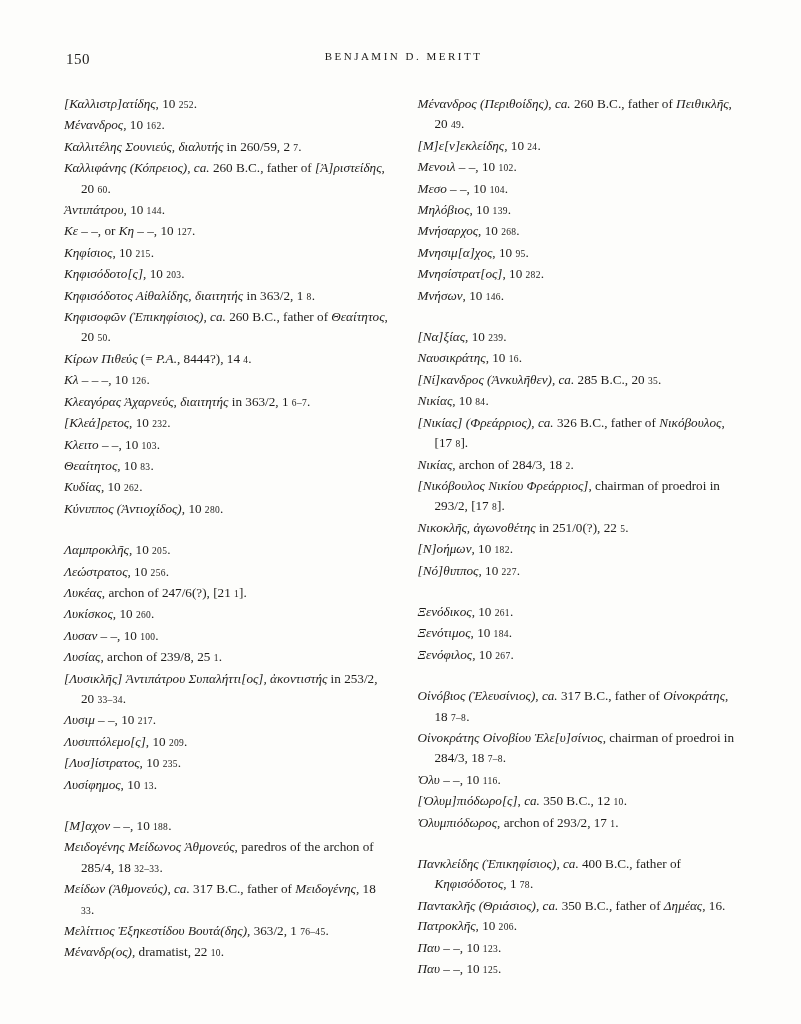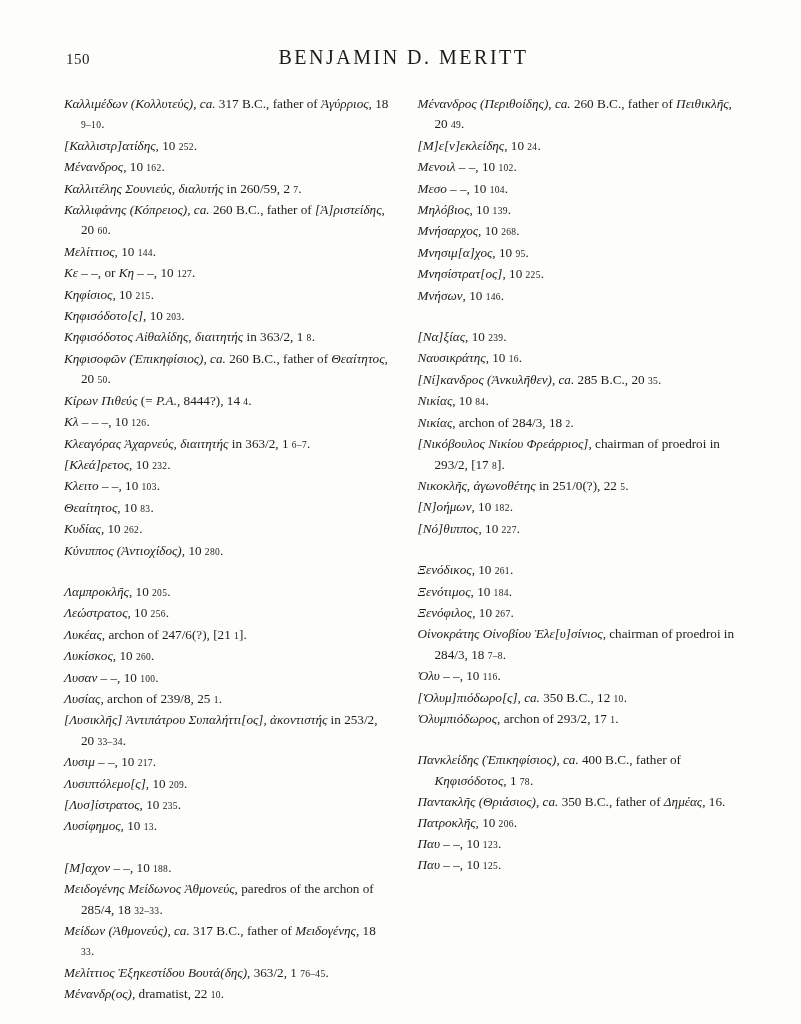--- a/index.html
+++ b/index.html
@@ -22,21 +22,21 @@
     margin-bottom: 26px;
   }
   .pagenum {
     position: absolute;
     left: 2px;
     bottom: 0;
     font-size: 15px;
     letter-spacing: 0.5px;
   }
   .title {
-    font-size: 20px;
+    font-size: 11px;
     letter-spacing: 2.5px;
     font-weight: normal;
     text-align: center;
   }
   .columns {
     display: flex;
     gap: 28px;
   }
   .col {
     flex: 1;
@@ -56,26 +56,25 @@
 </head>
 <body>
 
 <div class="page">
   <div class="header">
     <span class="pagenum">150</span>
     <span class="title">BENJAMIN D. MERITT</span>
   </div>
   <div class="columns">
     <div class="col">
-        <p class="entry"><span class="gk">Καλλιμέδων (Κολλυτεύς)</span><span>, </span><span class="gk">ca.</span><span> 317 B.C., father of </span><span class="gk">Ἀγύρριος</span><span>, 18 </span><span class="ref">9–10</span><span>.</span></p>
         <p class="entry"><span class="gk">[Καλλιστρ]ατίδης</span><span>, 10 </span><span class="ref">252</span><span>.</span></p>
         <p class="entry"><span class="gk">Μένανδρος</span><span>, 10 </span><span class="ref">162</span><span>.</span></p>
         <p class="entry"><span class="gk">Καλλιτέλης Σουνιεύς, διαλυτής</span><span> in 260/59, 2 </span><span class="ref">7</span><span>.</span></p>
         <p class="entry"><span class="gk">Καλλιφάνης (Κόπρειος)</span><span>, </span><span class="gk">ca.</span><span> 260 B.C., father of </span><span class="gk">[Ἀ]ριστείδης</span><span>, 20 </span><span class="ref">60</span><span>.</span></p>
-        <p class="entry"><span class="gk">Μελίττιος</span><span>, 10 </span><span class="ref">144</span><span>.</span></p>
+        <p class="entry"><span class="gk">Ἀντιπάτρου</span><span>, 10 </span><span class="ref">144</span><span>.</span></p>
         <p class="entry"><span class="gk">Κε – –</span><span>, or </span><span class="gk">Κη – –</span><span>, 10 </span><span class="ref">127</span><span>.</span></p>
         <p class="entry"><span class="gk">Κηφίσιος</span><span>, 10 </span><span class="ref">215</span><span>.</span></p>
         <p class="entry"><span class="gk">Κηφισόδοτο[ς]</span><span>, 10 </span><span class="ref">203</span><span>.</span></p>
         <p class="entry"><span class="gk">Κηφισόδοτος Αἰθαλίδης, διαιτητής</span><span> in 363/2, 1 </span><span class="ref">8</span><span>.</span></p>
         <p class="entry"><span class="gk">Κηφισοφῶν (Ἐπικηφίσιος)</span><span>, </span><span class="gk">ca.</span><span> 260 B.C., father of </span><span class="gk">Θεαίτητος</span><span>, 20 </span><span class="ref">50</span><span>.</span></p>
         <p class="entry"><span class="gk">Κίρων Πιθεύς</span><span> (= </span><span class="gk">P.A.</span><span>, 8444?), 14 </span><span class="ref">4</span><span>.</span></p>
         <p class="entry"><span class="gk">Κλ – – –</span><span>, 10 </span><span class="ref">126</span><span>.</span></p>
         <p class="entry"><span class="gk">Κλεαγόρας Ἀχαρνεύς, διαιτητής</span><span> in 363/2, 1 </span><span class="ref">6–7</span><span>.</span></p>
         <p class="entry"><span class="gk">[Κλεά]ρετος</span><span>, 10 </span><span class="ref">232</span><span>.</span></p>
         <p class="entry"><span class="gk">Κλειτο – –</span><span>, 10 </span><span class="ref">103</span><span>.</span></p>
@@ -100,34 +99,36 @@
         <p class="entry"><span class="gk">Μένανδρ(ος)</span><span>, dramatist, 22 </span><span class="ref">10</span><span>.</span></p>
       </div>
     <div class="col">
         <p class="entry"><span class="gk">Μένανδρος (Περιθοίδης)</span><span>, </span><span class="gk">ca.</span><span> 260 B.C., father of </span><span class="gk">Πειθικλῆς</span><span>, 20 </span><span class="ref">49</span><span>.</span></p>
         <p class="entry"><span class="gk">[Μ]ε[ν]εκλείδης</span><span>, 10 </span><span class="ref">24</span><span>.</span></p>
         <p class="entry"><span class="gk">Μενοιλ – –</span><span>, 10 </span><span class="ref">102</span><span>.</span></p>
         <p class="entry"><span class="gk">Μεσο – –</span><span>, 10 </span><span class="ref">104</span><span>.</span></p>
         <p class="entry"><span class="gk">Μηλόβιος</span><span>, 10 </span><span class="ref">139</span><span>.</span></p>
         <p class="entry"><span class="gk">Μνήσαρχος</span><span>, 10 </span><span class="ref">268</span><span>.</span></p>
         <p class="entry"><span class="gk">Μνησιμ[α]χος</span><span>, 10 </span><span class="ref">95</span><span>.</span></p>
-        <p class="entry"><span class="gk">Μνησίστρατ[ος]</span><span>, 10 </span><span class="ref">225</span><span>.</span></p>
+        <p class="entry"><span class="gk">Μνησίστρατ[ος]</span><span>, 10 </span><span class="ref">282</span><span>.</span></p>
         <p class="entry"><span class="gk">Μνήσων</span><span>, 10 </span><span class="ref">146</span><span>.</span></p>
         <p class="entry gap"><span class="gk">[Να]ξίας</span><span>, 10 </span><span class="ref">239</span><span>.</span></p>
         <p class="entry"><span class="gk">Ναυσικράτης</span><span>, 10 </span><span class="ref">16</span><span>.</span></p>
         <p class="entry"><span class="gk">[Νί]κανδρος (Ἀνκυλῆθεν)</span><span>, </span><span class="gk">ca.</span><span> 285 B.C., 20 </span><span class="ref">35</span><span>.</span></p>
         <p class="entry"><span class="gk">Νικίας</span><span>, 10 </span><span class="ref">84</span><span>.</span></p>
+        <p class="entry"><span class="gk">[Νικίας] (Φρεάρριος)</span><span>, </span><span class="gk">ca.</span><span> 326 B.C., father of </span><span class="gk">Νικόβουλος</span><span>, [17 </span><span class="ref">8</span><span>].</span></p>
         <p class="entry"><span class="gk">Νικίας</span><span>, archon of 284/3, 18 </span><span class="ref">2</span><span>.</span></p>
         <p class="entry"><span class="gk">[Νικόβουλος Νικίου Φρεάρριος]</span><span>, chairman of proedroi in 293/2, [17 </span><span class="ref">8</span><span>].</span></p>
         <p class="entry"><span class="gk">Νικοκλῆς, ἀγωνοθέτης</span><span> in 251/0(?), 22 </span><span class="ref">5</span><span>.</span></p>
         <p class="entry"><span class="gk">[Ν]οήμων</span><span>, 10 </span><span class="ref">182</span><span>.</span></p>
         <p class="entry"><span class="gk">[Νό]θιππος</span><span>, 10 </span><span class="ref">227</span><span>.</span></p>
         <p class="entry gap"><span class="gk">Ξενόδικος</span><span>, 10 </span><span class="ref">261</span><span>.</span></p>
         <p class="entry"><span class="gk">Ξενότιμος</span><span>, 10 </span><span class="ref">184</span><span>.</span></p>
         <p class="entry"><span class="gk">Ξενόφιλος</span><span>, 10 </span><span class="ref">267</span><span>.</span></p>
+        <p class="entry gap"><span class="gk">Οἰνόβιος (Ἐλευσίνιος)</span><span>, </span><span class="gk">ca.</span><span> 317 B.C., father of </span><span class="gk">Οἰνοκράτης</span><span>, 18 </span><span class="ref">7–8</span><span>.</span></p>
         <p class="entry"><span class="gk">Οἰνοκράτης Οἰνοβίου Ἐλε[υ]σίνιος</span><span>, chairman of proedroi in 284/3, 18 </span><span class="ref">7–8</span><span>.</span></p>
         <p class="entry"><span class="gk">Ὀλυ – –</span><span>, 10 </span><span class="ref">116</span><span>.</span></p>
         <p class="entry"><span class="gk">[Ὀλυμ]πιόδωρο[ς]</span><span>, </span><span class="gk">ca.</span><span> 350 B.C., 12 </span><span class="ref">10</span><span>.</span></p>
         <p class="entry"><span class="gk">Ὀλυμπιόδωρος</span><span>, archon of 293/2, 17 </span><span class="ref">1</span><span>.</span></p>
         <p class="entry gap"><span class="gk">Πανκλείδης (Ἐπικηφίσιος)</span><span>, </span><span class="gk">ca.</span><span> 400 B.C., father of </span><span class="gk">Κηφισόδοτος</span><span>, 1 </span><span class="ref">78</span><span>.</span></p>
         <p class="entry"><span class="gk">Παντακλῆς (Θριάσιος)</span><span>, </span><span class="gk">ca.</span><span> 350 B.C., father of </span><span class="gk">Δημέας</span><span>, 16.</span></p>
         <p class="entry"><span class="gk">Πατροκλῆς</span><span>, 10 </span><span class="ref">206</span><span>.</span></p>
         <p class="entry"><span class="gk">Παυ – –</span><span>, 10 </span><span class="ref">123</span><span>.</span></p>
         <p class="entry"><span class="gk">Παυ – –</span><span>, 10 </span><span class="ref">125</span><span>.</span></p>
       </div>

